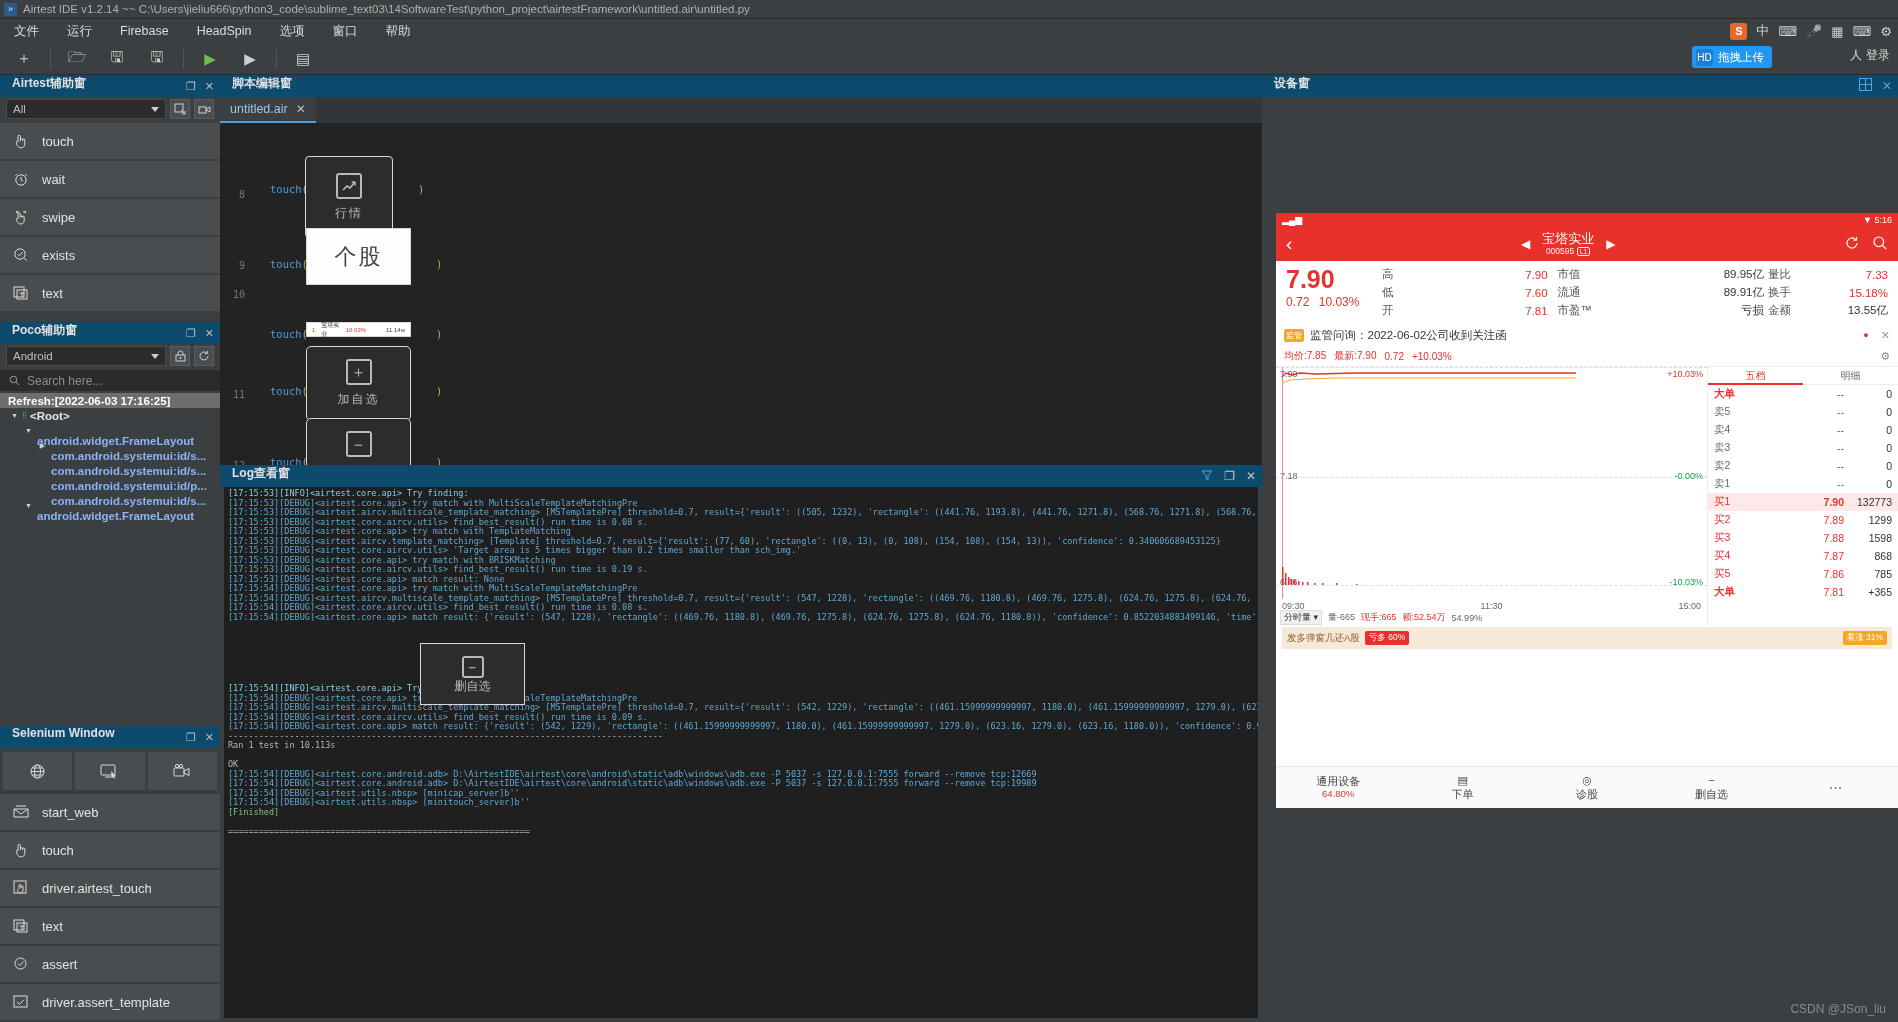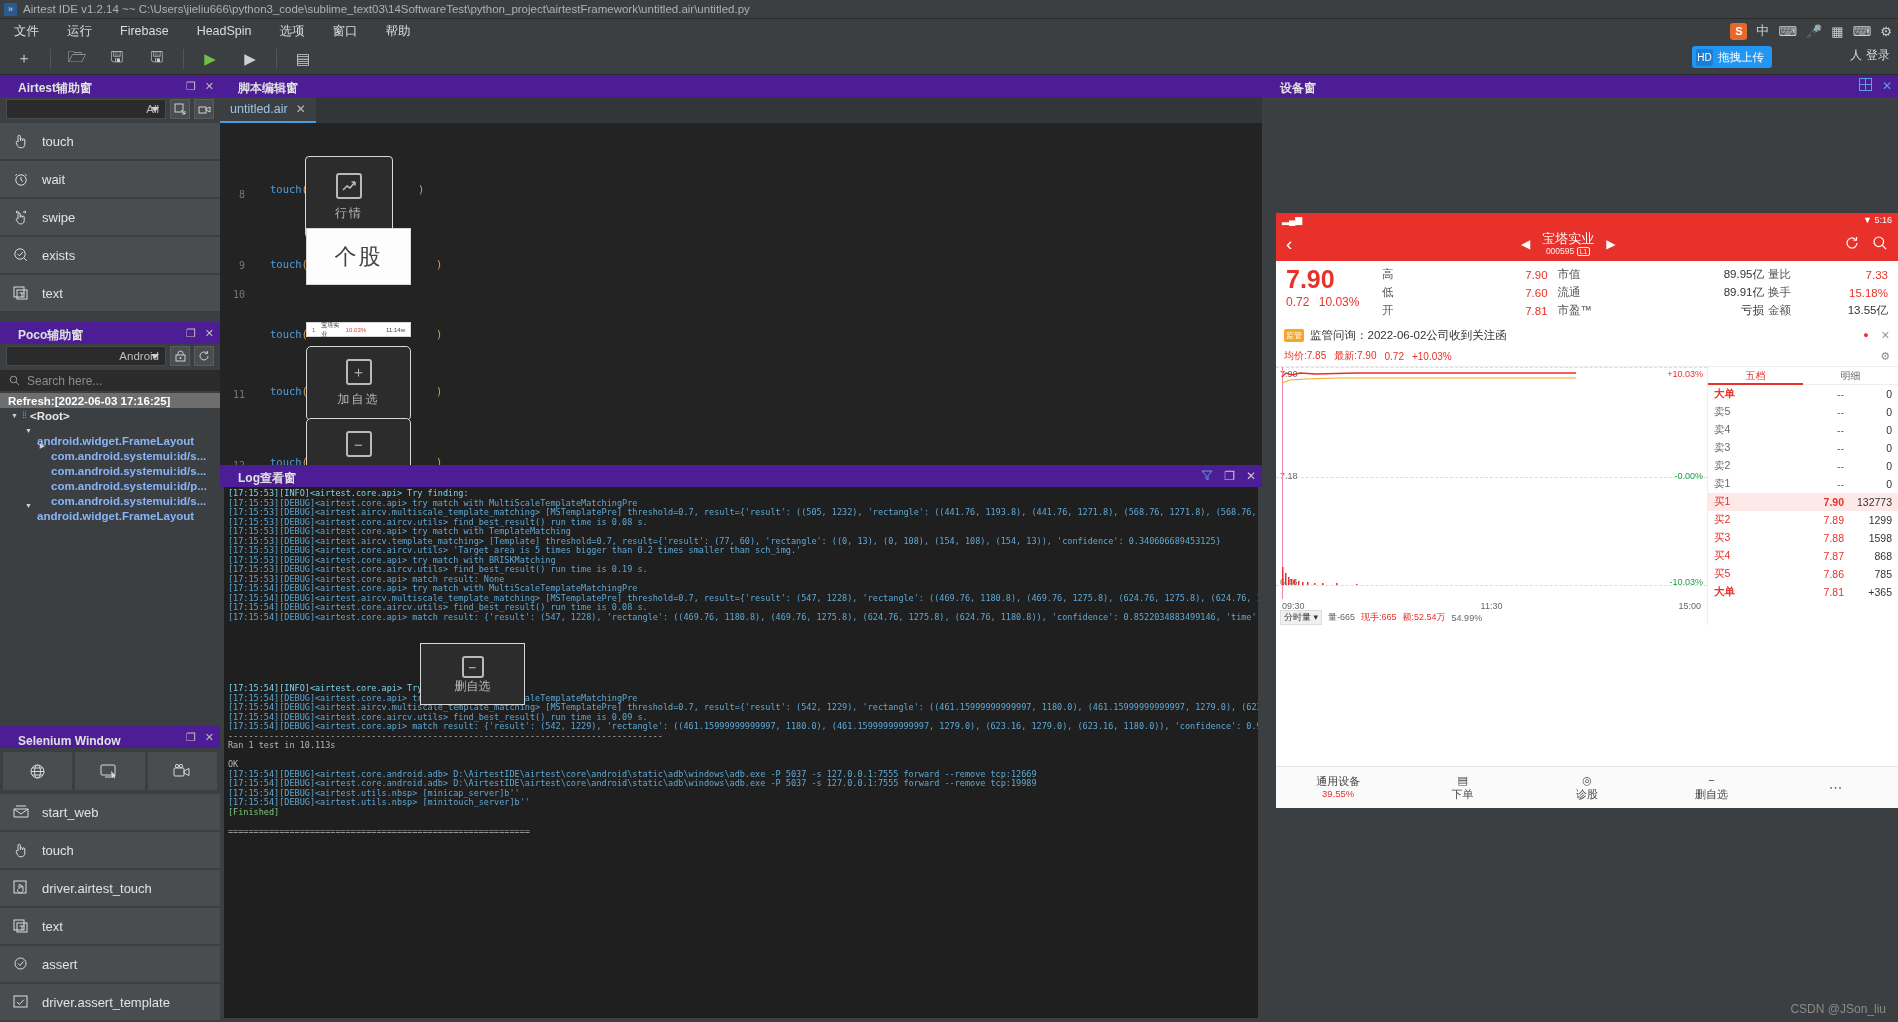--- a/index.html
+++ b/index.html
@@ -60,39 +60,39 @@
     width: 17px; height: 17px; border-radius: 2px; background: #1a7fd4;
     margin-right: 5px; font-size: 10px; line-height: 17px; text-align: center;
   }
   .login-box {
     position: absolute; right: 8px; top: 4px; display: flex; align-items: center;
     gap: 4px; font-size: 12px; color: #d8d8d8;
   }
 
   
   .panel-title {
-    height: 22px; display: flex; align-items: flex-end; font-size: 12px;
-    font-weight: bold; color: #e0e0e0; padding-left: 18px; background: #4c1d95;
+    height: 22px; display: flex; align-items: flex-start; font-size: 12px;
+    font-weight: bold; color: #e0e0e0; padding-left: 12px; background: #0c4a6e;
     position: relative;
   }
   .panel-title .pt-actions {
     position: absolute; right: 6px; top: 0; height: 22px;
     display: flex; align-items: center; gap: 9px; color: #bdbdbd; font-size: 11px;
   }
 
   
   .leftcol {
     position: absolute; left: 0; top: 75px; width: 220px; bottom: 0;
     background: #3c3f41; display: flex; flex-direction: column;
   }
   .dropdown-row { display: flex; align-items: center; gap: 4px; padding: 2px 6px 4px 6px; }
   .dd {
     flex: 1; height: 20px; background: #2b2b2b; border: 1px solid #4a4a4a;
     color: #bdbdbd; font-size: 11.5px; display: flex; align-items: center;
-    padding: 0 6px; position: relative; justify-content: flex-end;
+    padding: 0 6px; position: relative;
   }
   .dd .caret {
     position: absolute; right: 6px; width: 0; height: 0;
     border-left: 4px solid transparent; border-right: 4px solid transparent;
     border-top: 5px solid #cfcfcf;
   }
   .sq-btn {
     width: 20px; height: 20px; background: #4a4d4f; border: 1px solid #5a5d5f;
     color: #d0d0d0; font-size: 11px; display: flex; align-items: center; justify-content: center;
   }
@@ -946,25 +946,30 @@
             <span class="qty">785</span>
           </div>
           <div class="ob-row">
             <span class="lab c-red ob-big">大单</span>
             <span class="px c-red">7.81</span>
             <span class="qty c-red">+365</span>
           </div>
         </div>
       </div>
 
+      <div class="banner">
+        <span>发多弹窗几还A股</span>
+        <span class="pill">亏多 60%</span>
+        <span class="pill2">看涨 31%</span>
+      </div>
 
       <div class="ph-bottom">
         <div class="pb-item">
           <div>通用设备</div>
-          <div class="s">39.55%</div>
+          <div class="s">64.80%</div>
         </div>
         <div class="pb-item">
           <div>▤</div>
           <div>下单</div>
         </div>
         <div class="pb-item">
           <div>◎</div>
           <div>诊股</div>
         </div>
         <div class="pb-item">

